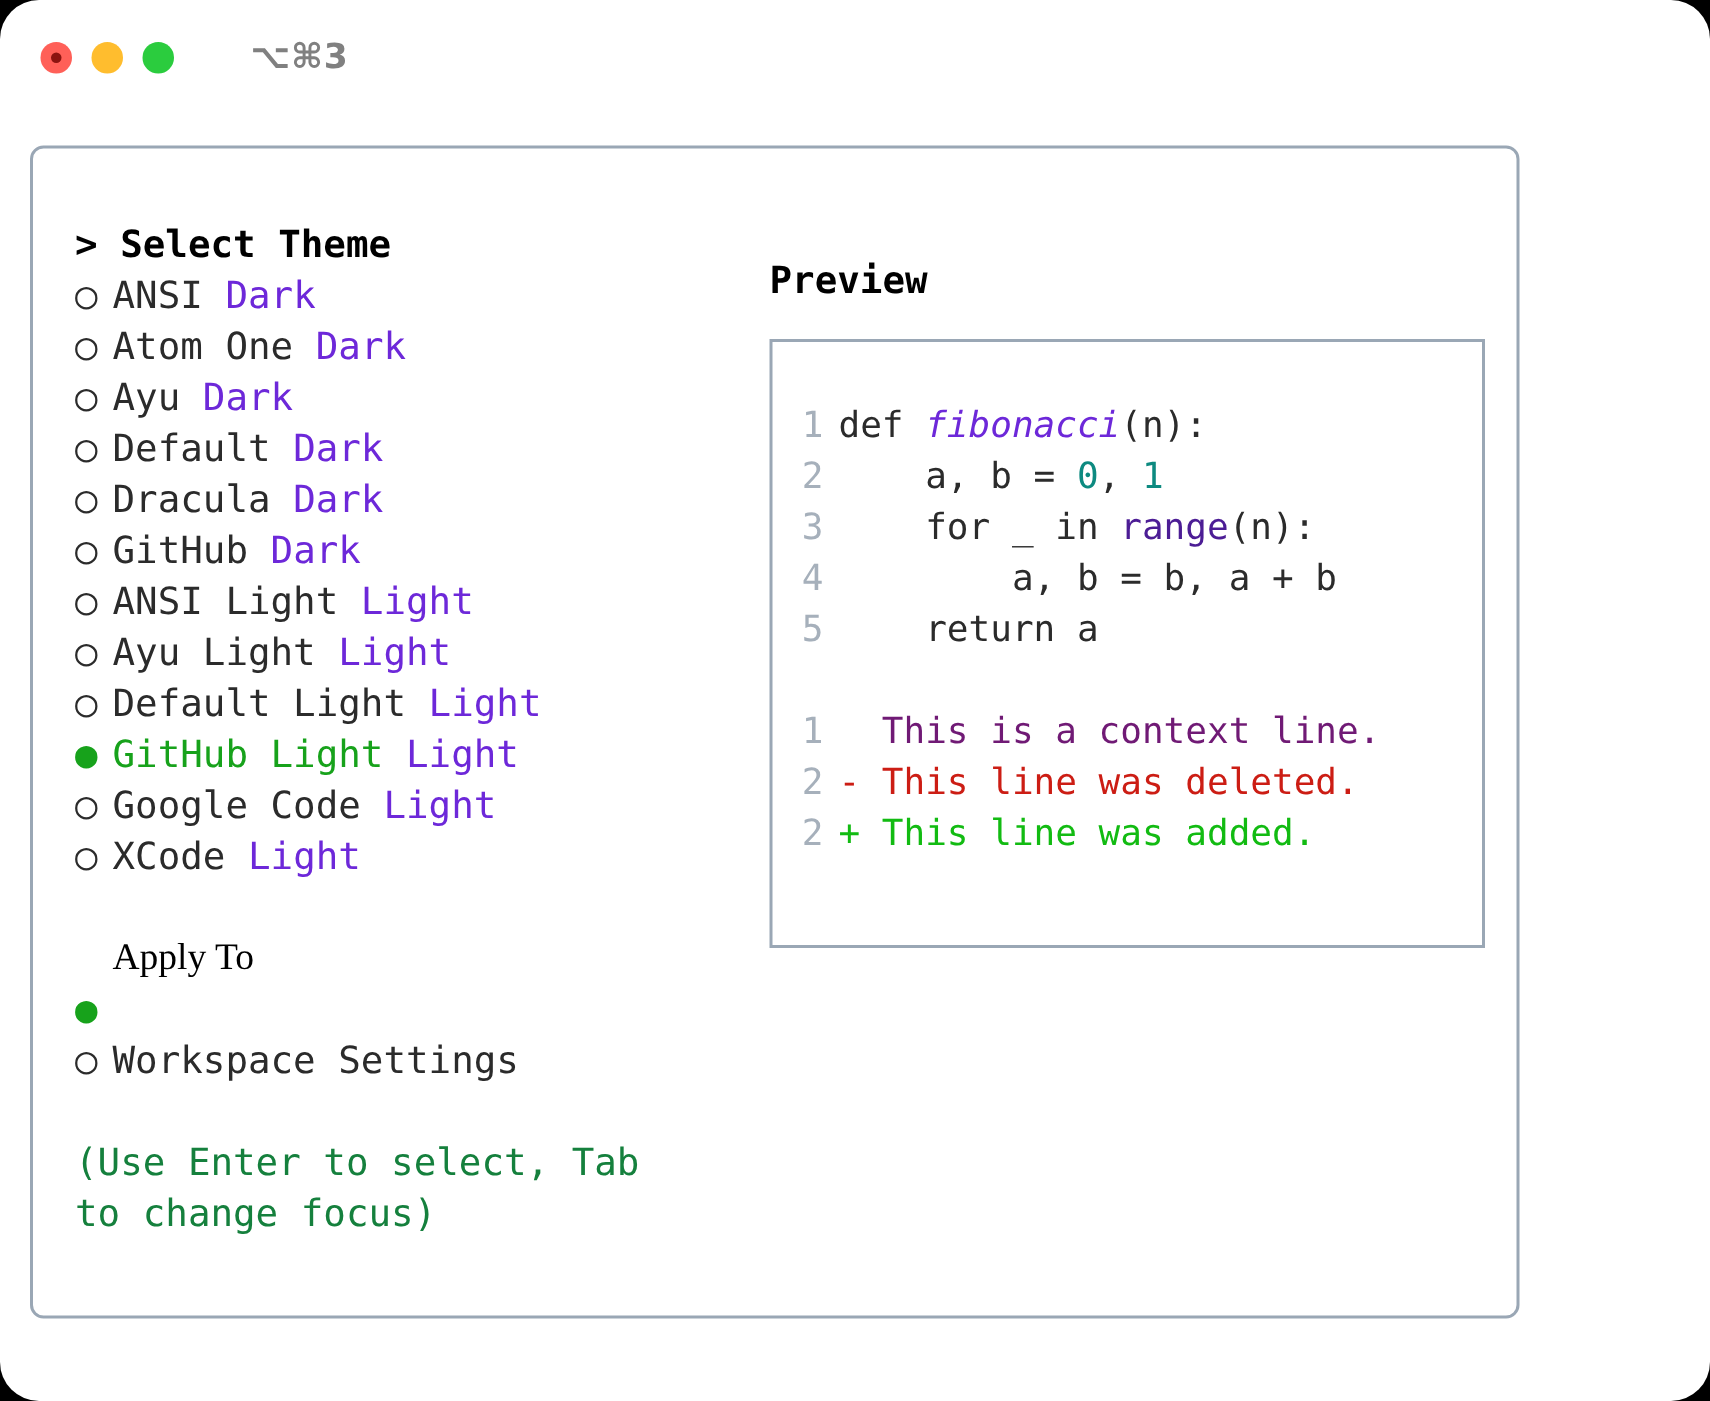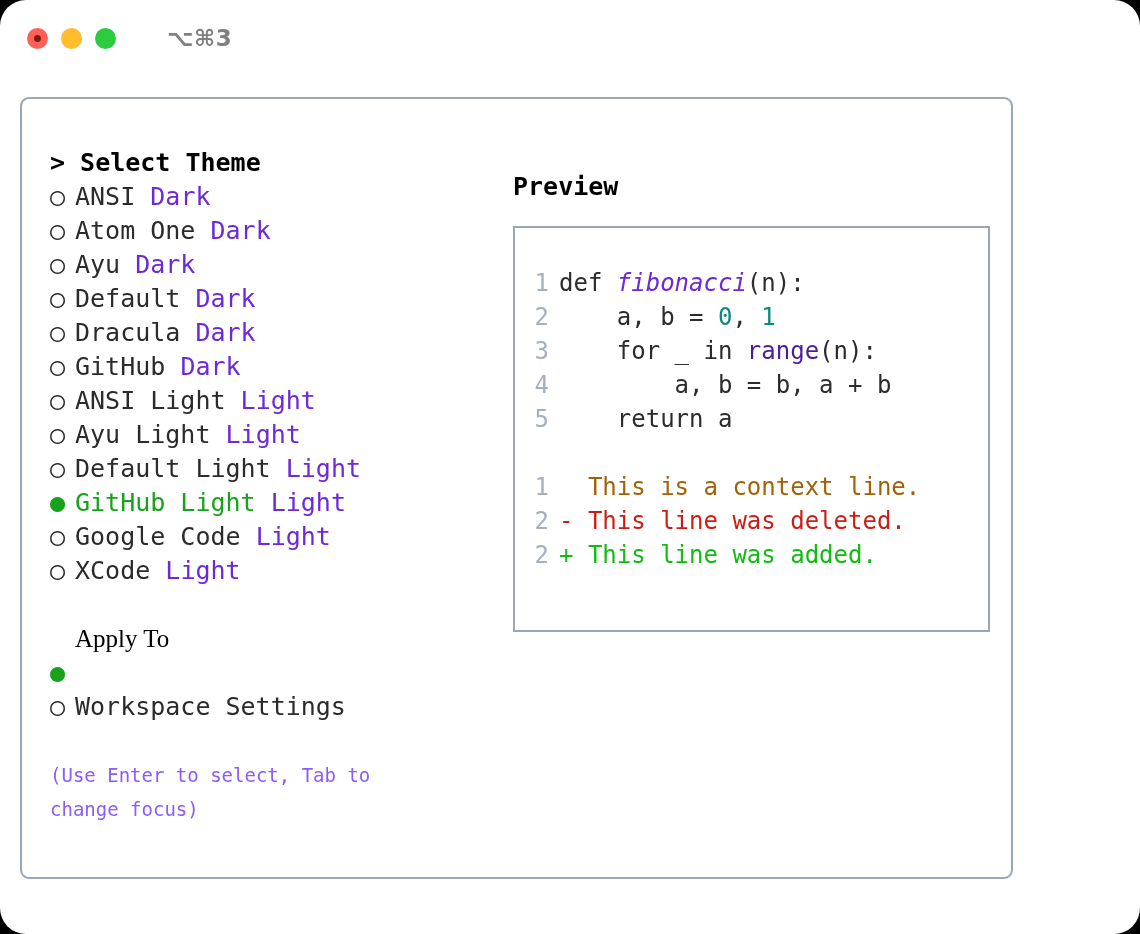--- a/index.html
+++ b/index.html
@@ -142,23 +142,23 @@
     font-size: 25px;
     color: #000000;
     line-height: 34px;
     padding-left: 25px;
     white-space: pre;
     font-family: Liberation Serif, serif;
   }
 
   .hint {
     margin-top: 34px;
-    font-size: 19px;
-    line-height: 34px;
-    color: #8b5cf6;
+    font-size: 25px;
+    line-height: 34px;
+    color: #15803d;
     width: 400px;
     white-space: pre-wrap;
   }
 
   
   .preview-title {
     font-size: 25px;
     font-weight: bold;
     color: #000000;
     line-height: 34px;
@@ -189,21 +189,21 @@
     box-sizing: border-box;
   }
   .code-text { color: #2b2b2b; }
 
   .tok-fn   { color: #6d28d9; font-style: italic; }
   .tok-num  { color: #0d8a80; }
   .tok-call { color: #4c1d95; }
   .tok-plain{ color: #2b2b2b; }
 
   .diff-gap { height: 34px; }
-  .diff-context { color: #a16207; }
+  .diff-context { color: #701a75; }
   .diff-del     { color: #cc1d14; }
   .diff-add     { color: #12bb12; }
 </style>
 </head>
 <body>
 
 <div class="app-window">
 
   <div class="titlebar">
     <div class="traffic-lights">

